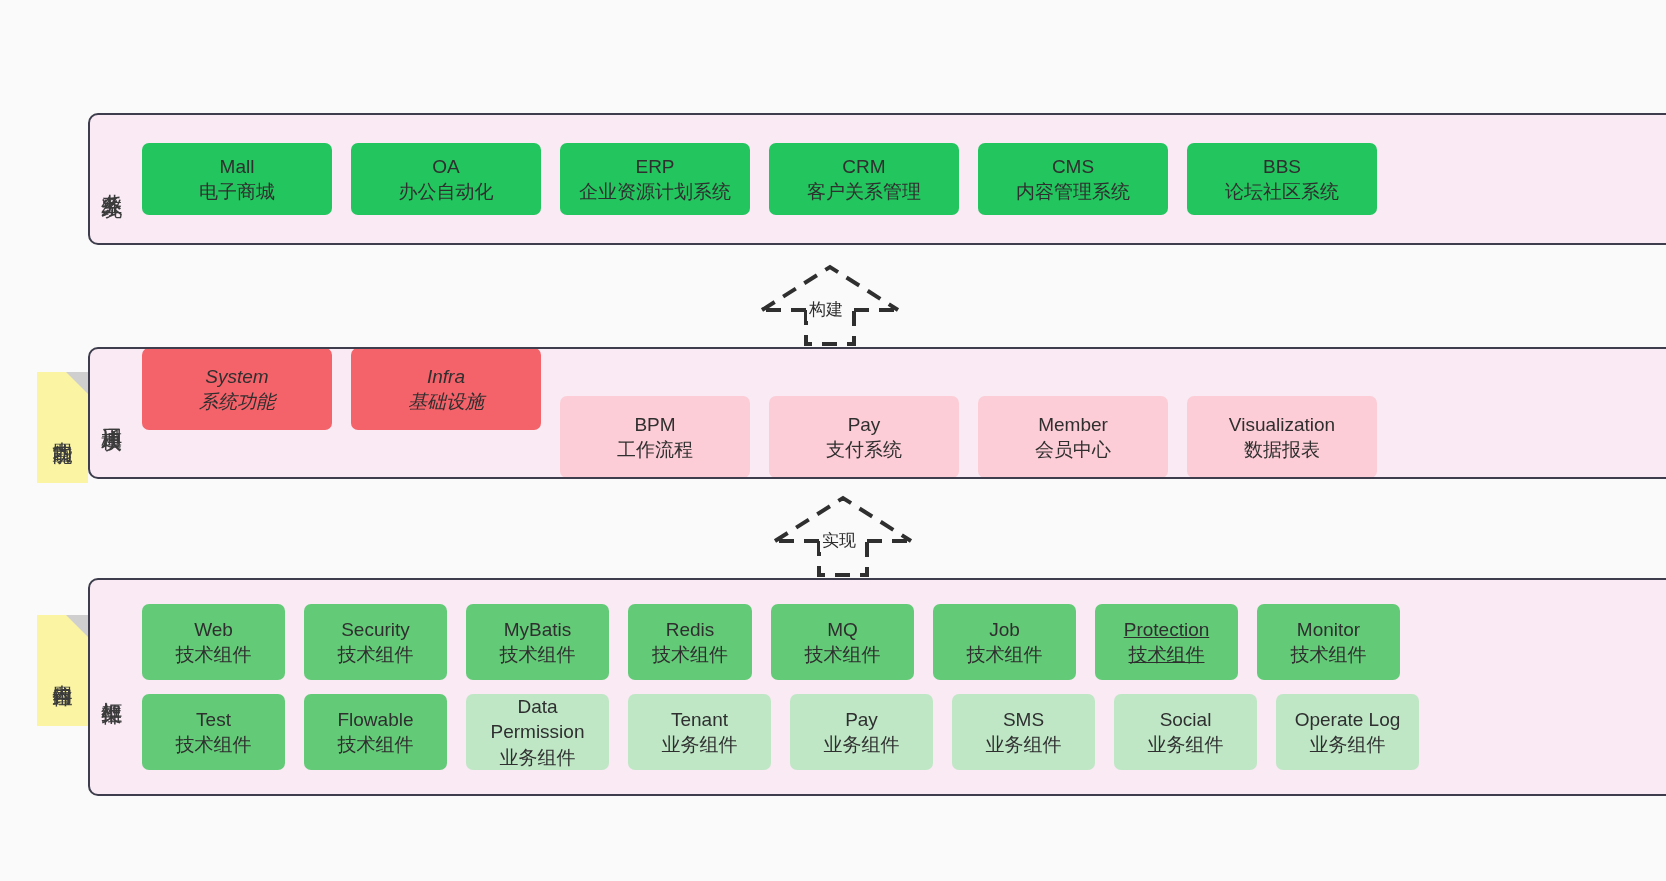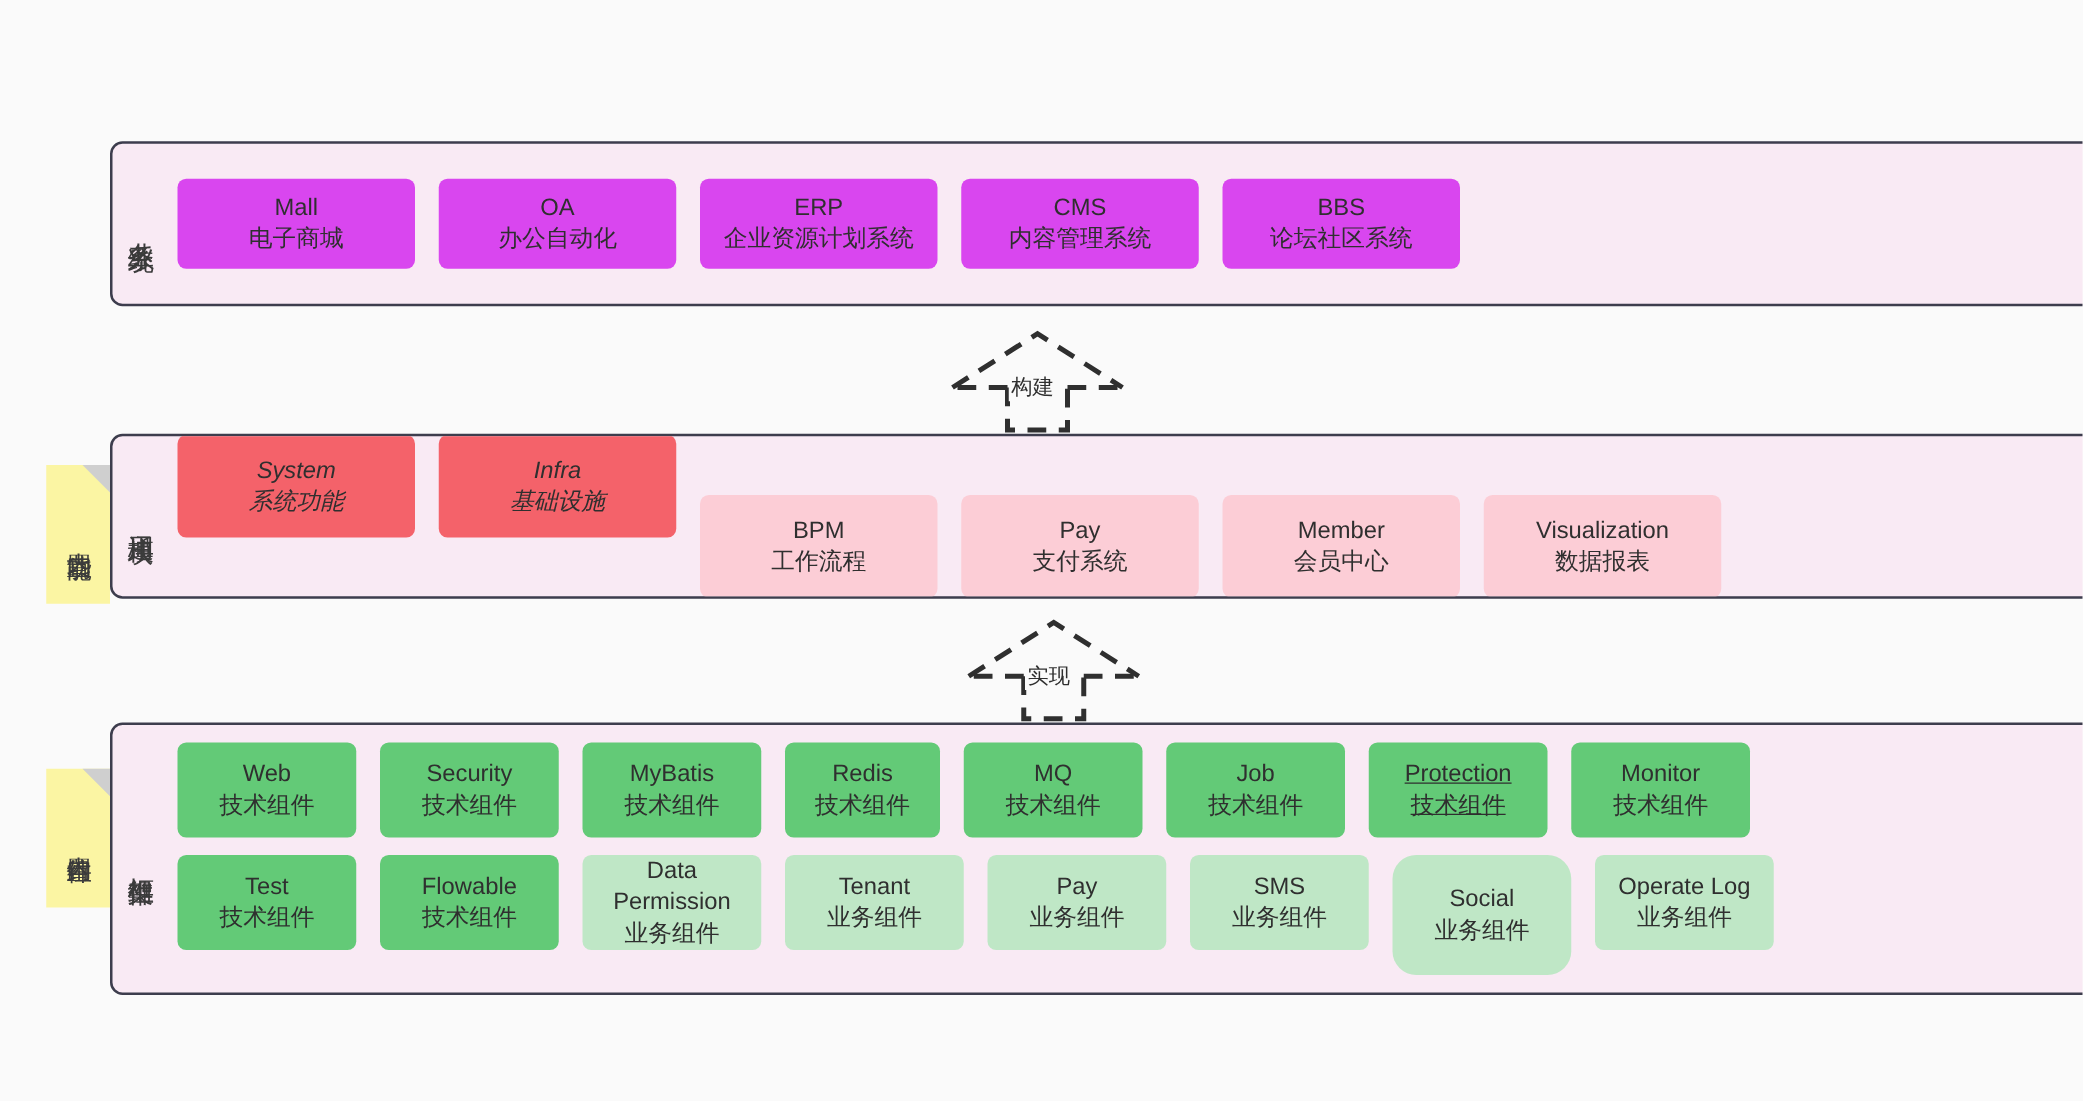--- a/index.html
+++ b/index.html
@@ -75,21 +75,21 @@
     font-size: 19px;
     line-height: 1.32;
     color: #2f2f2f;
     padding: 6px 4px;
     white-space: nowrap;
   }
   .card .cname { display: block; }
   .card .csub  { display: block; }
   .card.wrap { white-space: normal; }
 
-  .blue       { background: #d946ef; }
+  .blue       { background: #22c55e; }
   .red        { background: #f4626a; font-style: italic; }
   .pink       { background: #fccdd6; margin-top: 48px; }
   .green      { background: #63ca77; }
   .lightgreen { background: #bfe7c6; }
 
   
   .note {
     position: absolute;
     box-sizing: border-box;
     background: #fbf5a3;
@@ -143,20 +143,24 @@
         </div>
         <div class="card blue" style="width:190px;height:72px;">
           <span class="cname">OA</span>
           <span class="csub">办公自动化</span>
         </div>
         <div class="card blue" style="width:190px;height:72px;">
           <span class="cname">ERP</span>
           <span class="csub">企业资源计划系统</span>
         </div>
         <div class="card blue" style="width:190px;height:72px;">
+          <span class="cname">CRM</span>
+          <span class="csub">客户关系管理</span>
+        </div>
+        <div class="card blue" style="width:190px;height:72px;">
           <span class="cname">CMS</span>
           <span class="csub">内容管理系统</span>
         </div>
         <div class="card blue" style="width:190px;height:72px;">
           <span class="cname">BBS</span>
           <span class="csub">论坛社区系统</span>
         </div>
       </div>
     </div>
   </div>
@@ -280,21 +284,21 @@
           <span class="csub">业务组件</span>
         </div>
         <div class="card lightgreen" style="width:143px;height:76px;">
           <span class="cname">Pay</span>
           <span class="csub">业务组件</span>
         </div>
         <div class="card lightgreen" style="width:143px;height:76px;">
           <span class="cname">SMS</span>
           <span class="csub">业务组件</span>
         </div>
-        <div class="card lightgreen" style="width:143px;height:96px;border-radius:19px;">
+        <div class="card lightgreen" style="width:143px;height:76px;">
           <span class="cname">Social</span>
           <span class="csub">业务组件</span>
         </div>
         <div class="card lightgreen" style="width:143px;height:76px;">
           <span class="cname">Operate Log</span>
           <span class="csub">业务组件</span>
         </div>
       </div>
 
     </div>

